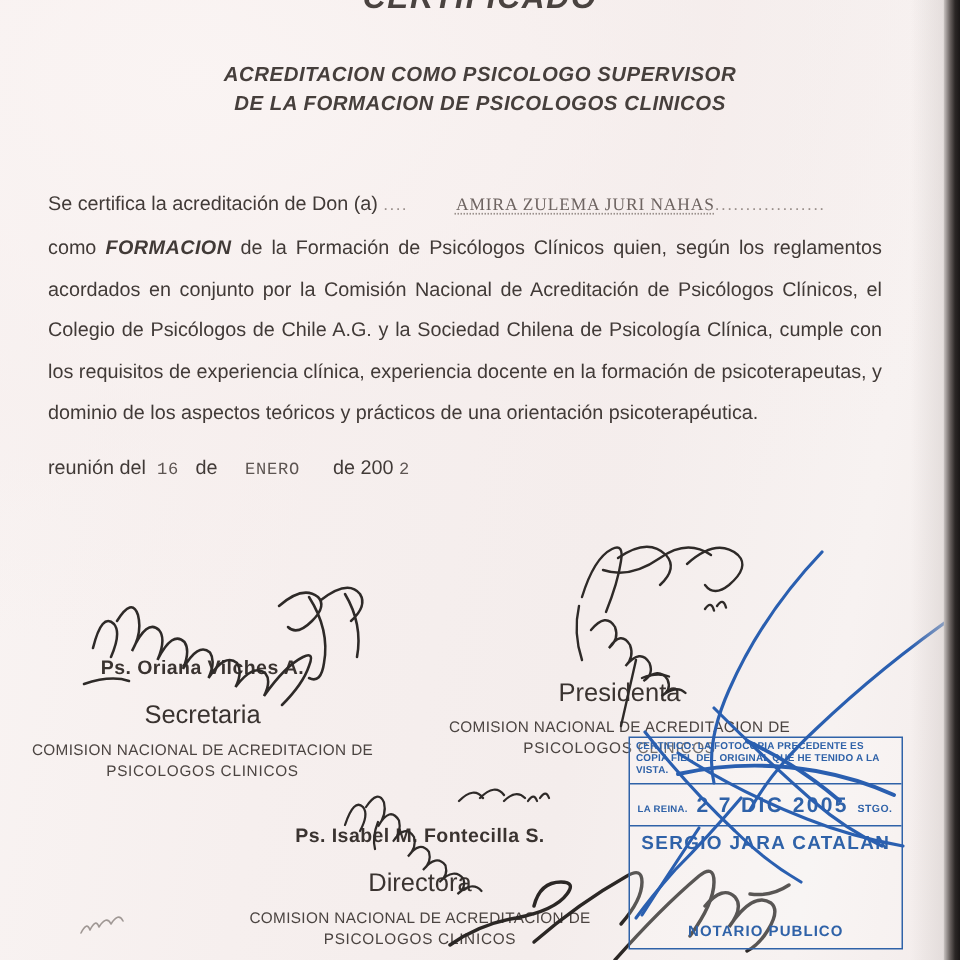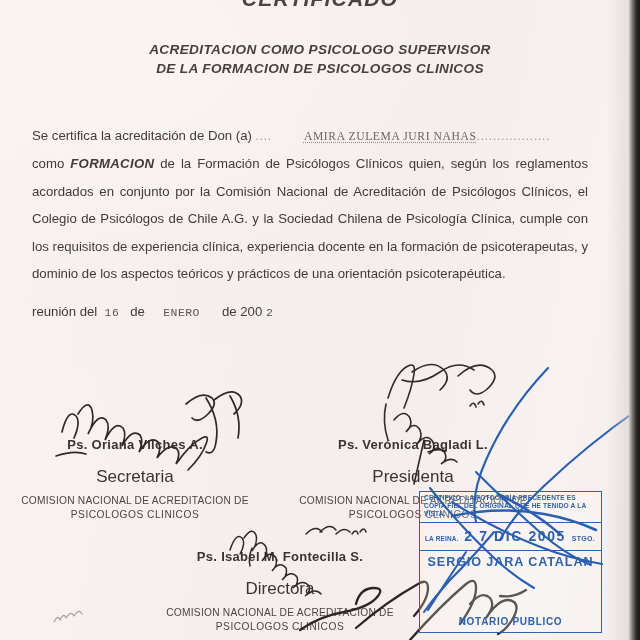--- a/index.html
+++ b/index.html
@@ -325,21 +325,20 @@
   <div class="sig" id="sig-secretaria">
     <div class="name">Ps. Oriana Vilches A.</div>
     <div class="role">Secretaria</div>
     <div class="org">
       <span>COMISION NACIONAL DE ACREDITACION DE</span>
       <span class="l2">PSICOLOGOS CLINICOS</span>
     </div>
   </div>
 
   <div class="sig" id="sig-presidenta">
-    <div class="name">Ps. Verónica Bagladi L.</div>
     <div class="role">Presidenta</div>
     <div class="org">
       <span>COMISION NACIONAL DE ACREDITACION DE</span>
       <span class="l2">PSICOLOGOS CLINICOS</span>
     </div>
   </div>
 
   <div class="sig" id="sig-directora">
     <div class="name">Ps. Isabel M. Fontecilla S.</div>
     <div class="role">Directora</div>

